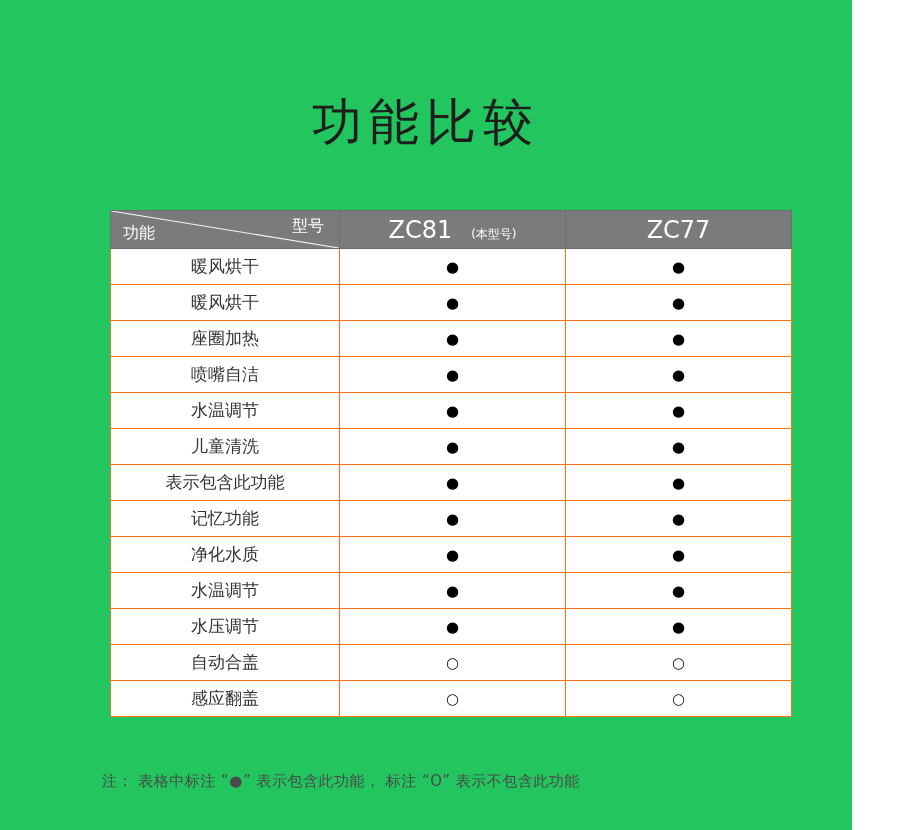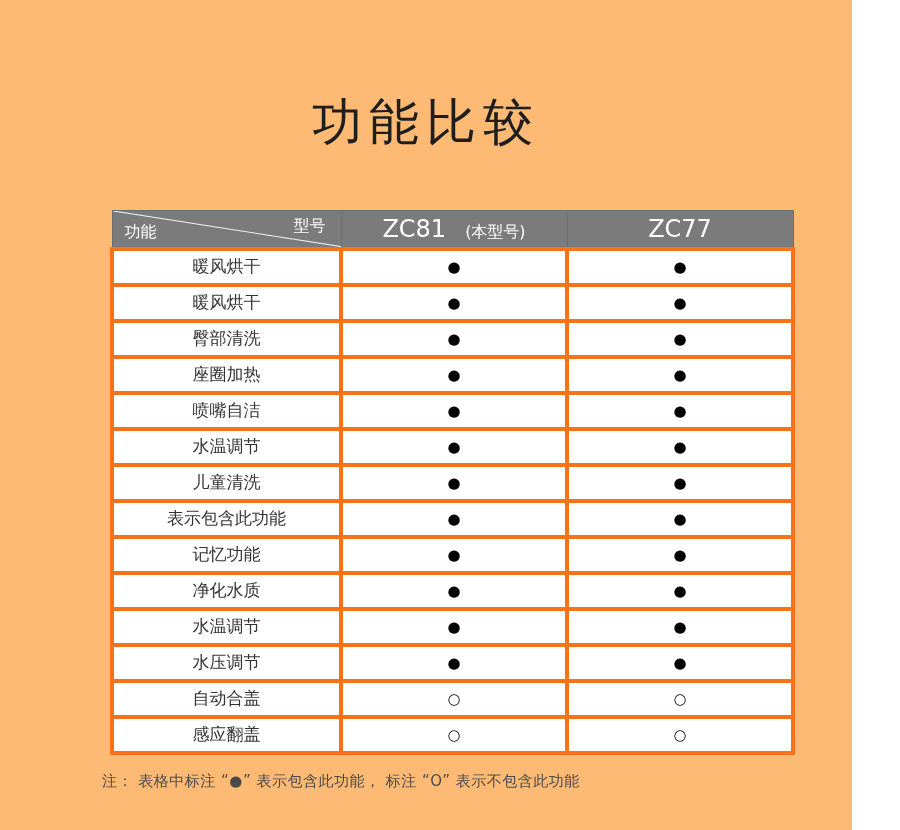--- a/index.html
+++ b/index.html
@@ -4,21 +4,21 @@
 <style>
   * { margin: 0; padding: 0; box-sizing: border-box; }
   html, body {
     width: 900px; height: 830px;
     background: #ffffff;
     font-family: "DejaVu Sans", "Liberation Sans", sans-serif;
   }
   .page {
     position: relative;
     width: 852px; height: 830px;
-    background: #fdba74;
+    background: #22c55e;
     overflow: hidden;
   }
   .title {
     position: absolute;
     top: 94px; left: 0;
     width: 100%;
     text-align: center;
     font-size: 50px;
     line-height: 56px;
     letter-spacing: 7px;
@@ -35,21 +35,21 @@
   table.cmp th {
     background: #7b7b7b;
     color: #ffffff;
     font-weight: 400;
     height: 38px;
     border: 1px solid #6e6e6e;
     text-align: center;
     vertical-align: middle;
   }
   table.cmp td {
-    border: 4px solid #f97316;
+    border: 1px solid #f97316;
     height: 36px;
     text-align: center;
     vertical-align: middle;
     background: #ffffff;
   }
   td.feature {
     font-size: 17px;
     color: #333333;
   }
   td.marker {
@@ -70,21 +70,21 @@
     position: absolute;
     top: 5px; right: 15px;
     font-size: 16px;
   }
   th.corner .corner-bl {
     position: absolute;
     bottom: 4px; left: 12px;
     font-size: 16px;
   }
   .model-name { font-size: 24px; }
-  .model-suffix { font-size: 16px; margin-left: 19px; }
+  .model-suffix { font-size: 12px; margin-left: 19px; }
   .note {
     position: absolute;
     top: 760px; left: 102px;
     font-size: 15px;
     color: #4a4a4a;
     letter-spacing: 0.5px;
     margin-top: 12px;
   }
 </style>
 </head>
@@ -118,25 +118,20 @@
       </tr>
     </thead>
     <tbody>
         <tr>
           <td class="feature">暖风烘干</td>
           <td class="marker">●</td>
           <td class="marker">●</td>
         </tr>
         <tr>
           <td class="feature">暖风烘干</td>
-          <td class="marker">●</td>
-          <td class="marker">●</td>
-        </tr>
-        <tr>
-          <td class="feature">臀部清洗</td>
           <td class="marker">●</td>
           <td class="marker">●</td>
         </tr>
         <tr>
           <td class="feature">座圈加热</td>
           <td class="marker">●</td>
           <td class="marker">●</td>
         </tr>
         <tr>
           <td class="feature">喷嘴自洁</td>

